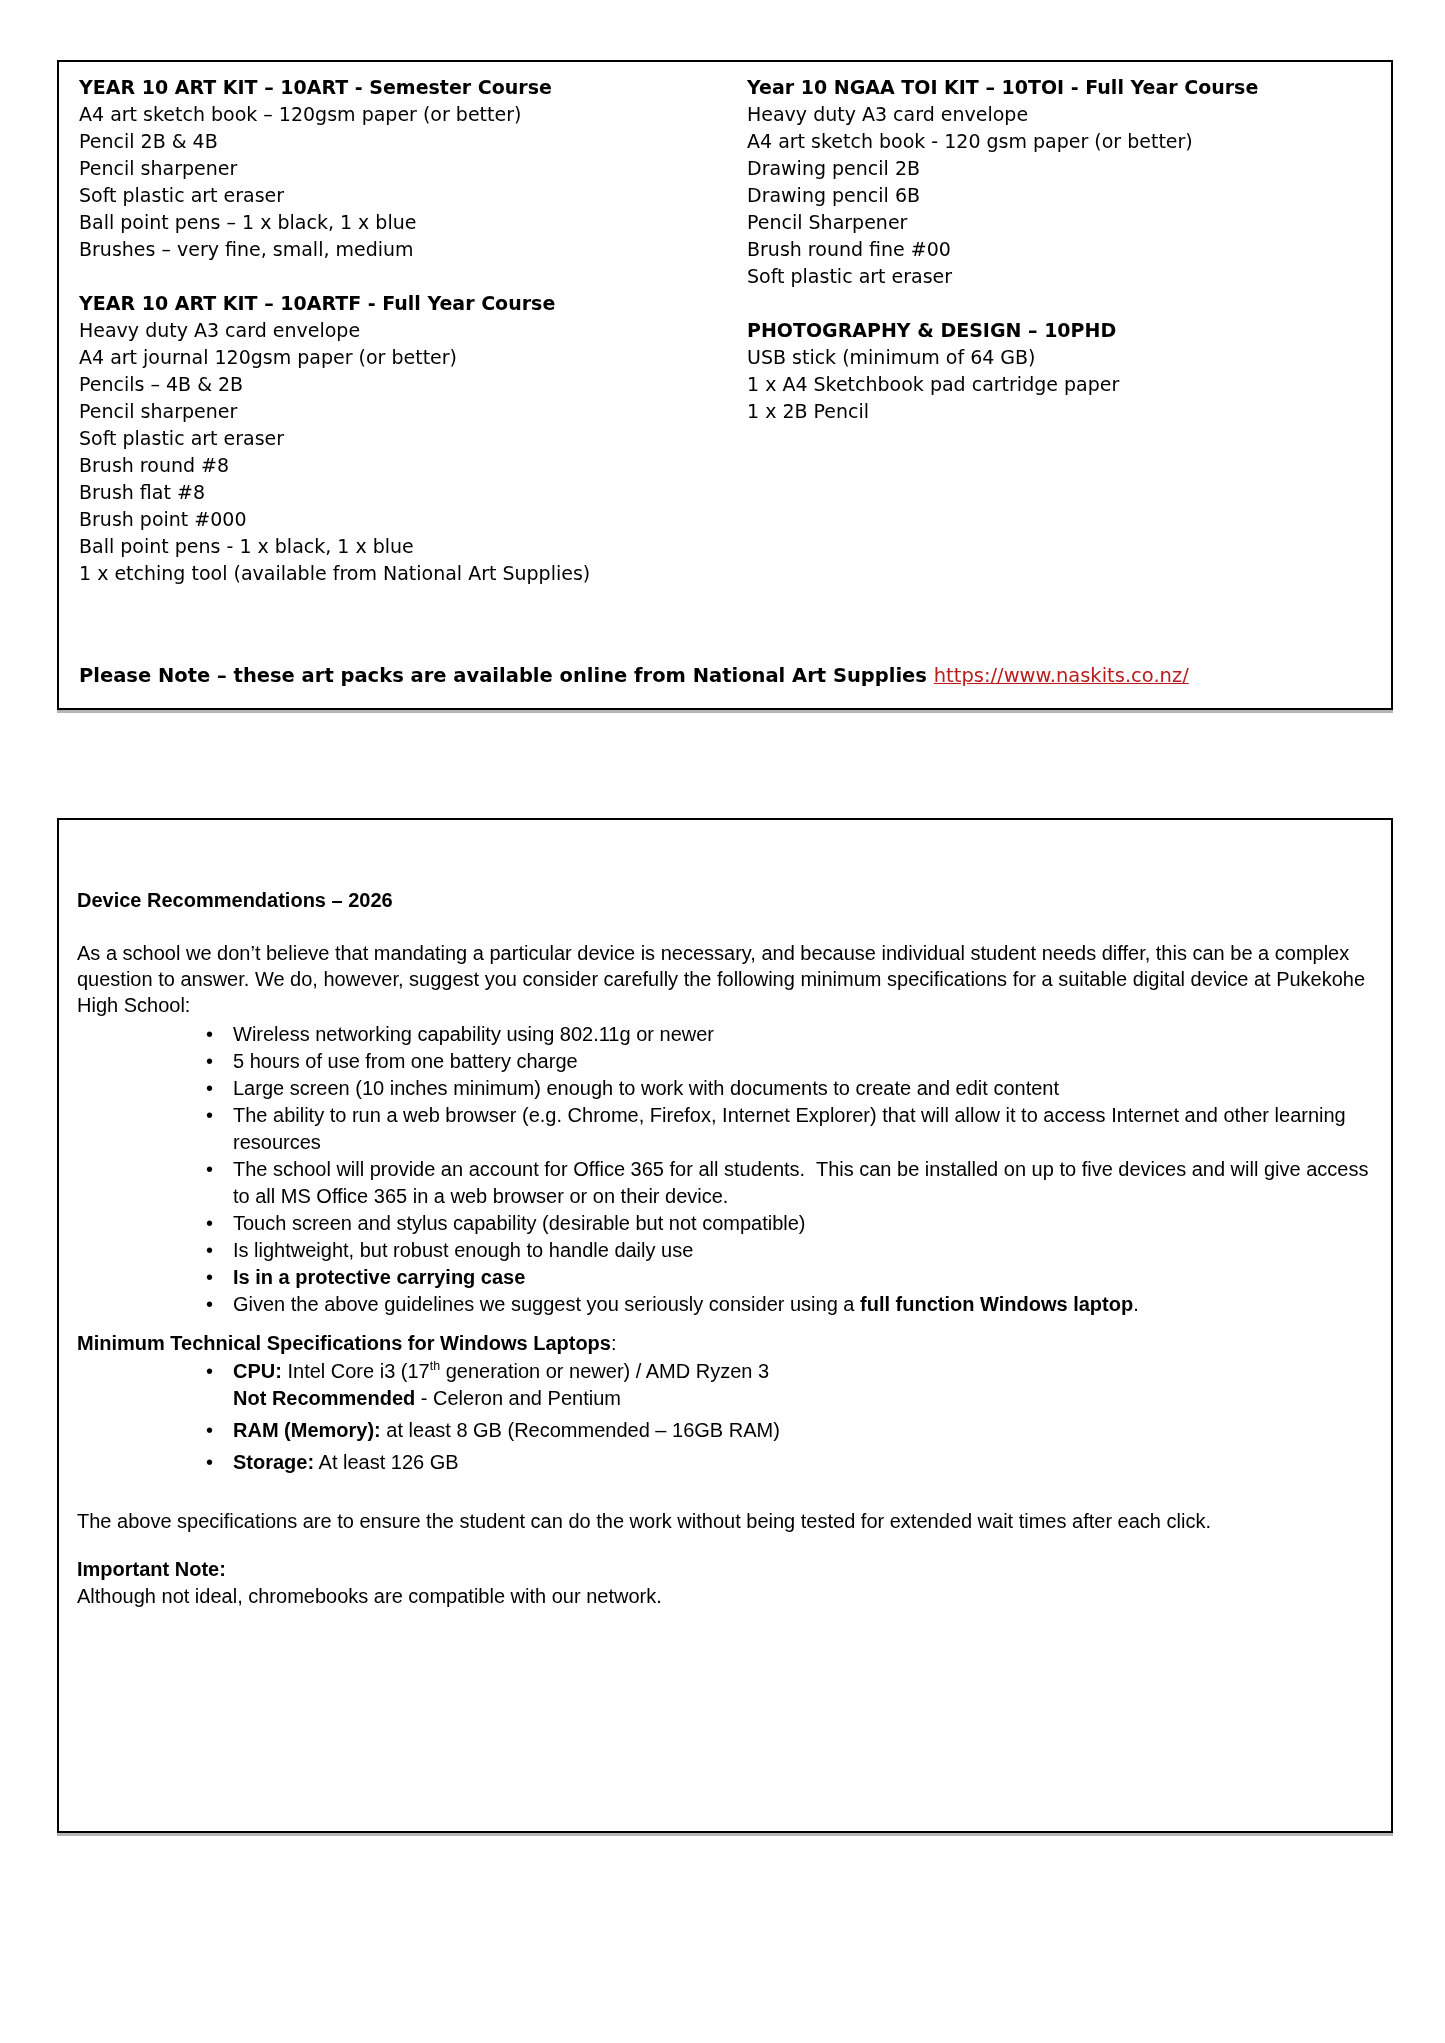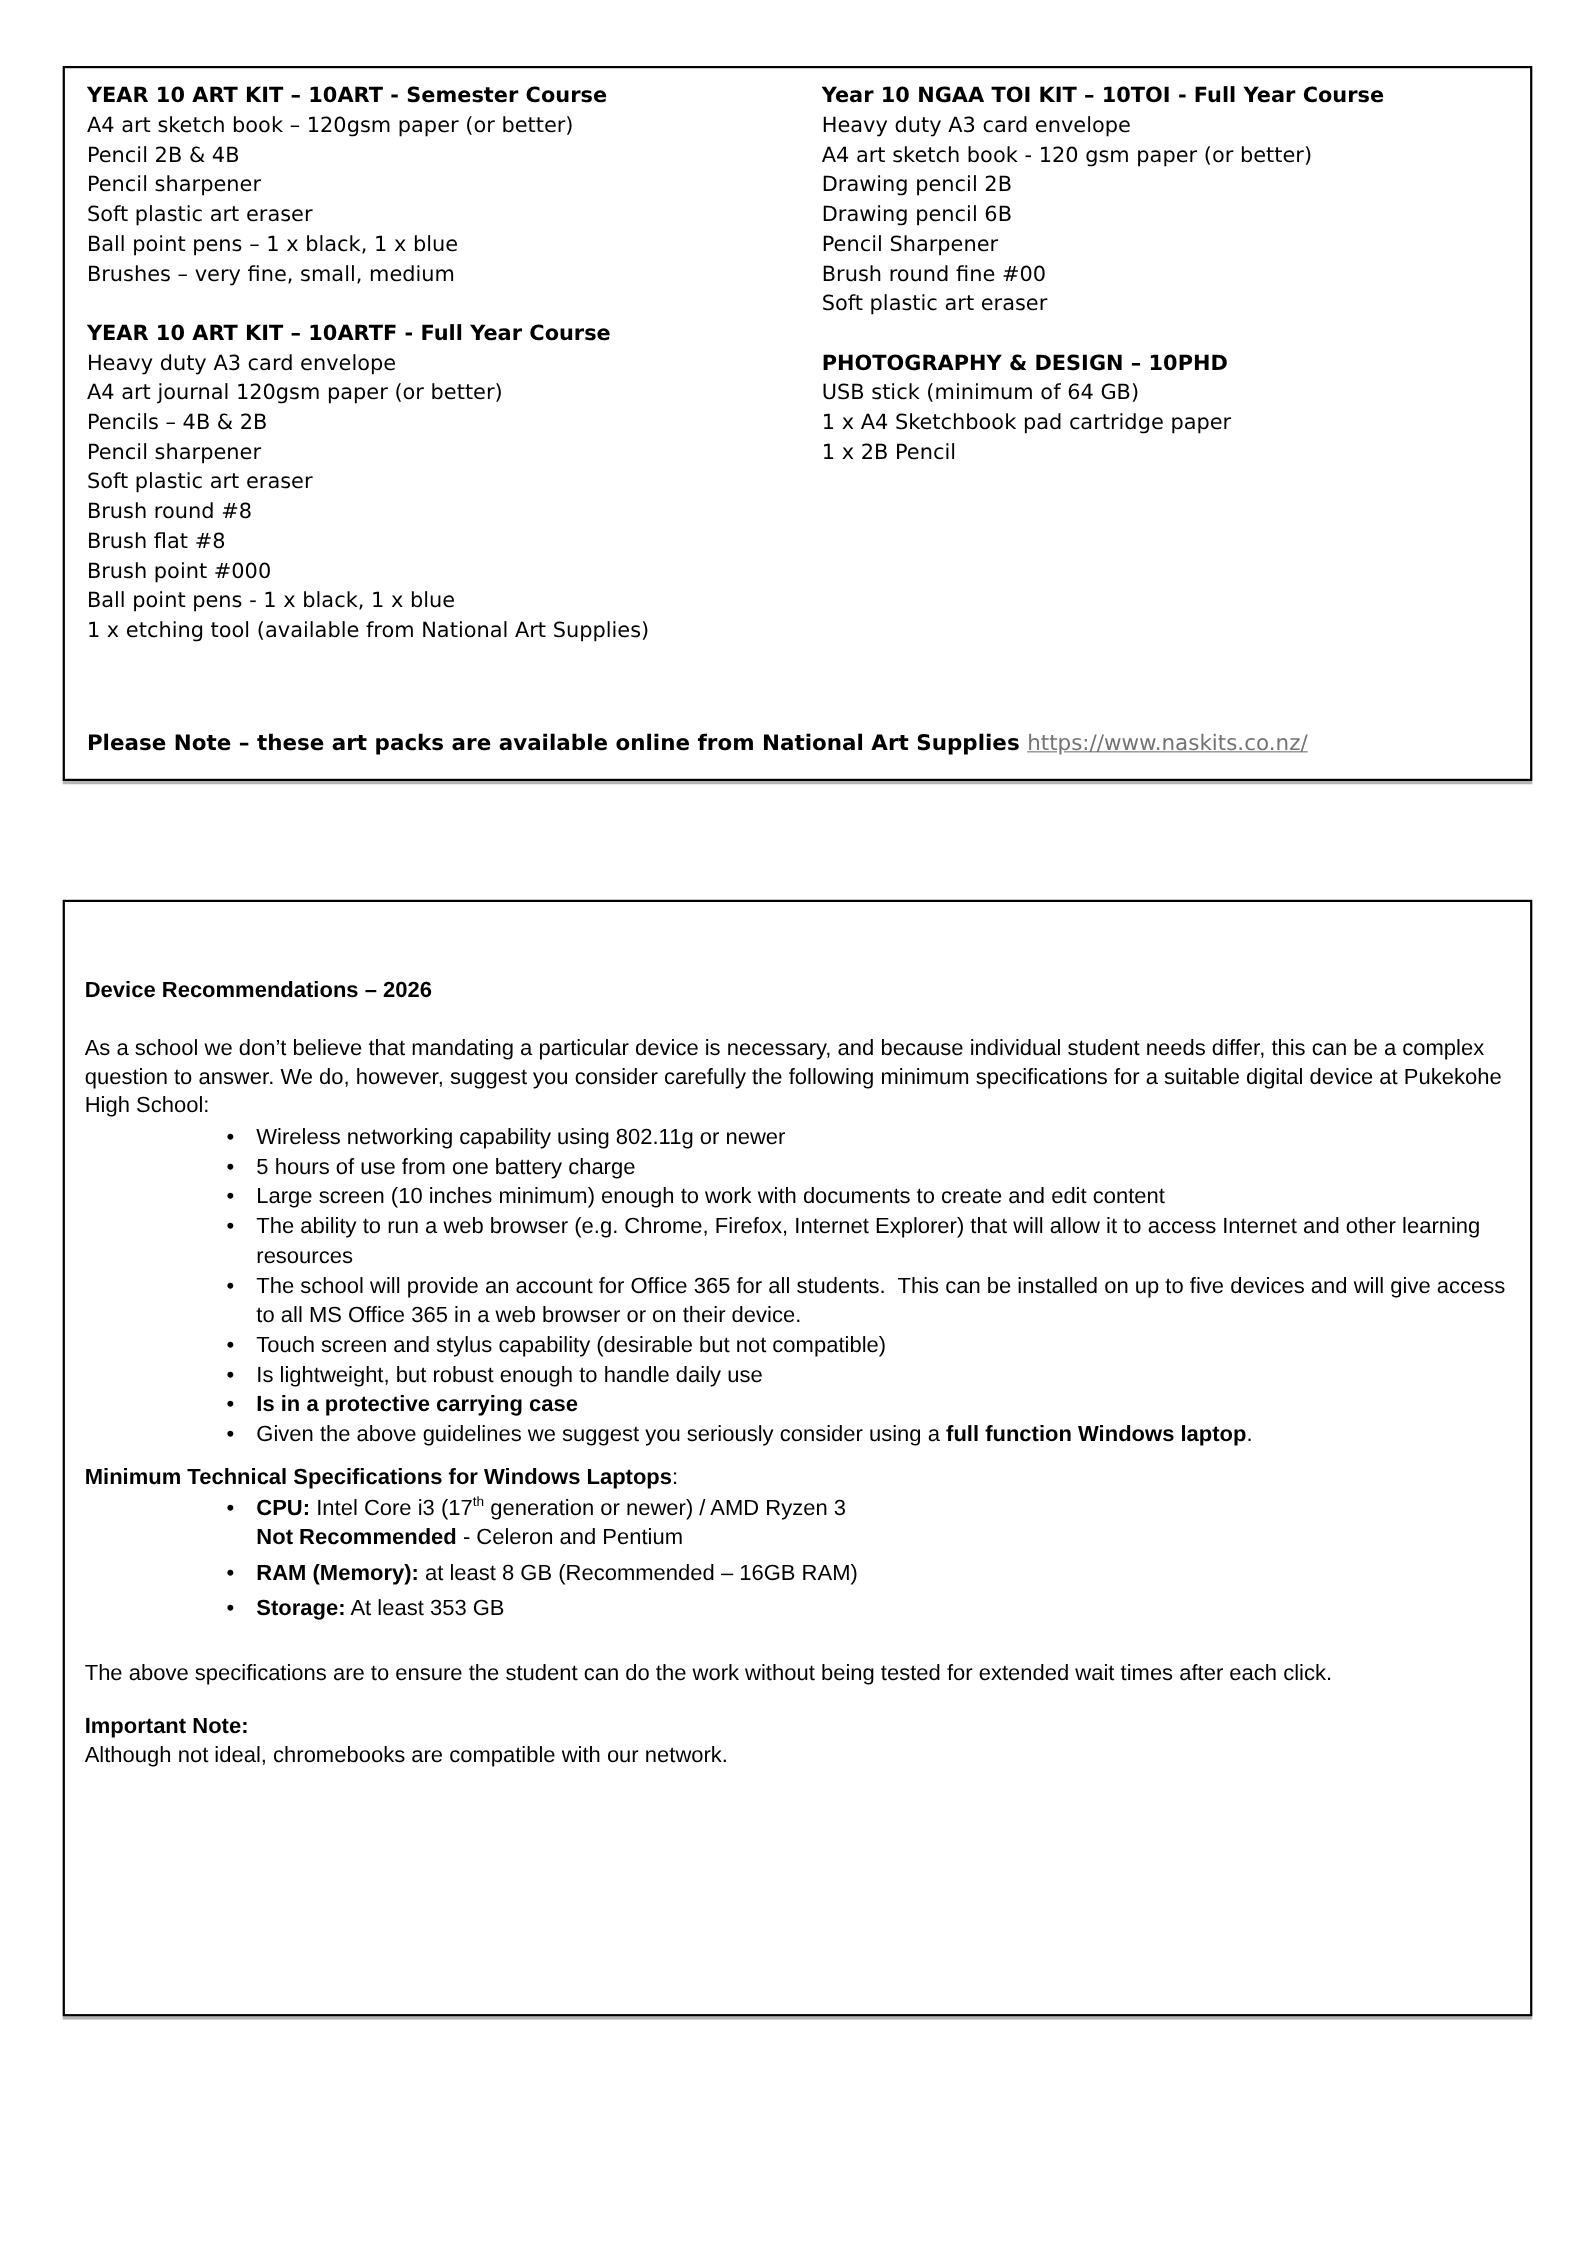--- a/index.html
+++ b/index.html
@@ -106,21 +106,21 @@
     <section class="kit">
       <h3 class="kit-title"><span class="u">PHOTOGRAPHY &amp; DESIGN</span><span> – 10PHD</span></h3>
       <ul class="kit-items">
           <li>USB stick (minimum of 64 GB)</li>
           <li>1 x A4 Sketchbook pad cartridge paper</li>
           <li>1 x 2B Pencil</li>
         </ul>
     </section>
   </div>
 
-  <p class="art-note"><span>Please Note – these art packs are available online from National Art Supplies </span><a id="naskits-link" href="#" style="color: #737373;">https://www.naskits.co.nz/</a></p>
+  <p class="art-note"><span>Please Note – these art packs are available online from National Art Supplies </span><a id="naskits-link" href="#" style="color: #b91c1c;">https://www.naskits.co.nz/</a></p>
 </div>
 
 <div class="box box--device">
   <h2 class="dr-title">Device Recommendations – 2026</h2>
 
   <p class="dr-intro">As a school we don’t believe that mandating a particular device is necessary, and because individual student needs differ, this can be a complex question to answer. We do, however, suggest you consider carefully the following minimum specifications for a suitable digital device at Pukekohe High School:</p>
 
   <ul class="dr-bullets">
       <li><span>Wireless networking capability using 802.11g or newer</span></li>
       <li><span class="u">5 hours</span><span> of use from one battery charge</span></li>
@@ -137,21 +137,21 @@
 
   <ul class="dr-bullets dr-specs">
       <li>
         <div><span class="b u">CPU:</span><span> Intel Core i3 (17</span><sup>th</sup><span> generation or newer) / AMD Ryzen 3</span></div>
         <div><span class="b u">Not Recommended</span><span> - Celeron and Pentium</span></div>
       </li>
       <li>
         <div><span class="b u">RAM (Memory):</span><span> at least 8 GB (Recommended – 16GB RAM)</span></div>
       </li>
       <li>
-        <div><span class="b u">Storage:</span><span> At least 353 GB</span></div>
+        <div><span class="b u">Storage:</span><span> At least 126 GB</span></div>
       </li>
     </ul>
 
   <p class="dr-para dr-para--specs">The above specifications are to ensure the student can do the work without being tested for extended wait times after each click.</p>
 
 
   <h3 class="dr-imp-heading">Important Note:</h3>
   <p class="dr-imp-text">Although not ideal, chromebooks are compatible with our network.</p>
 </div>
 

